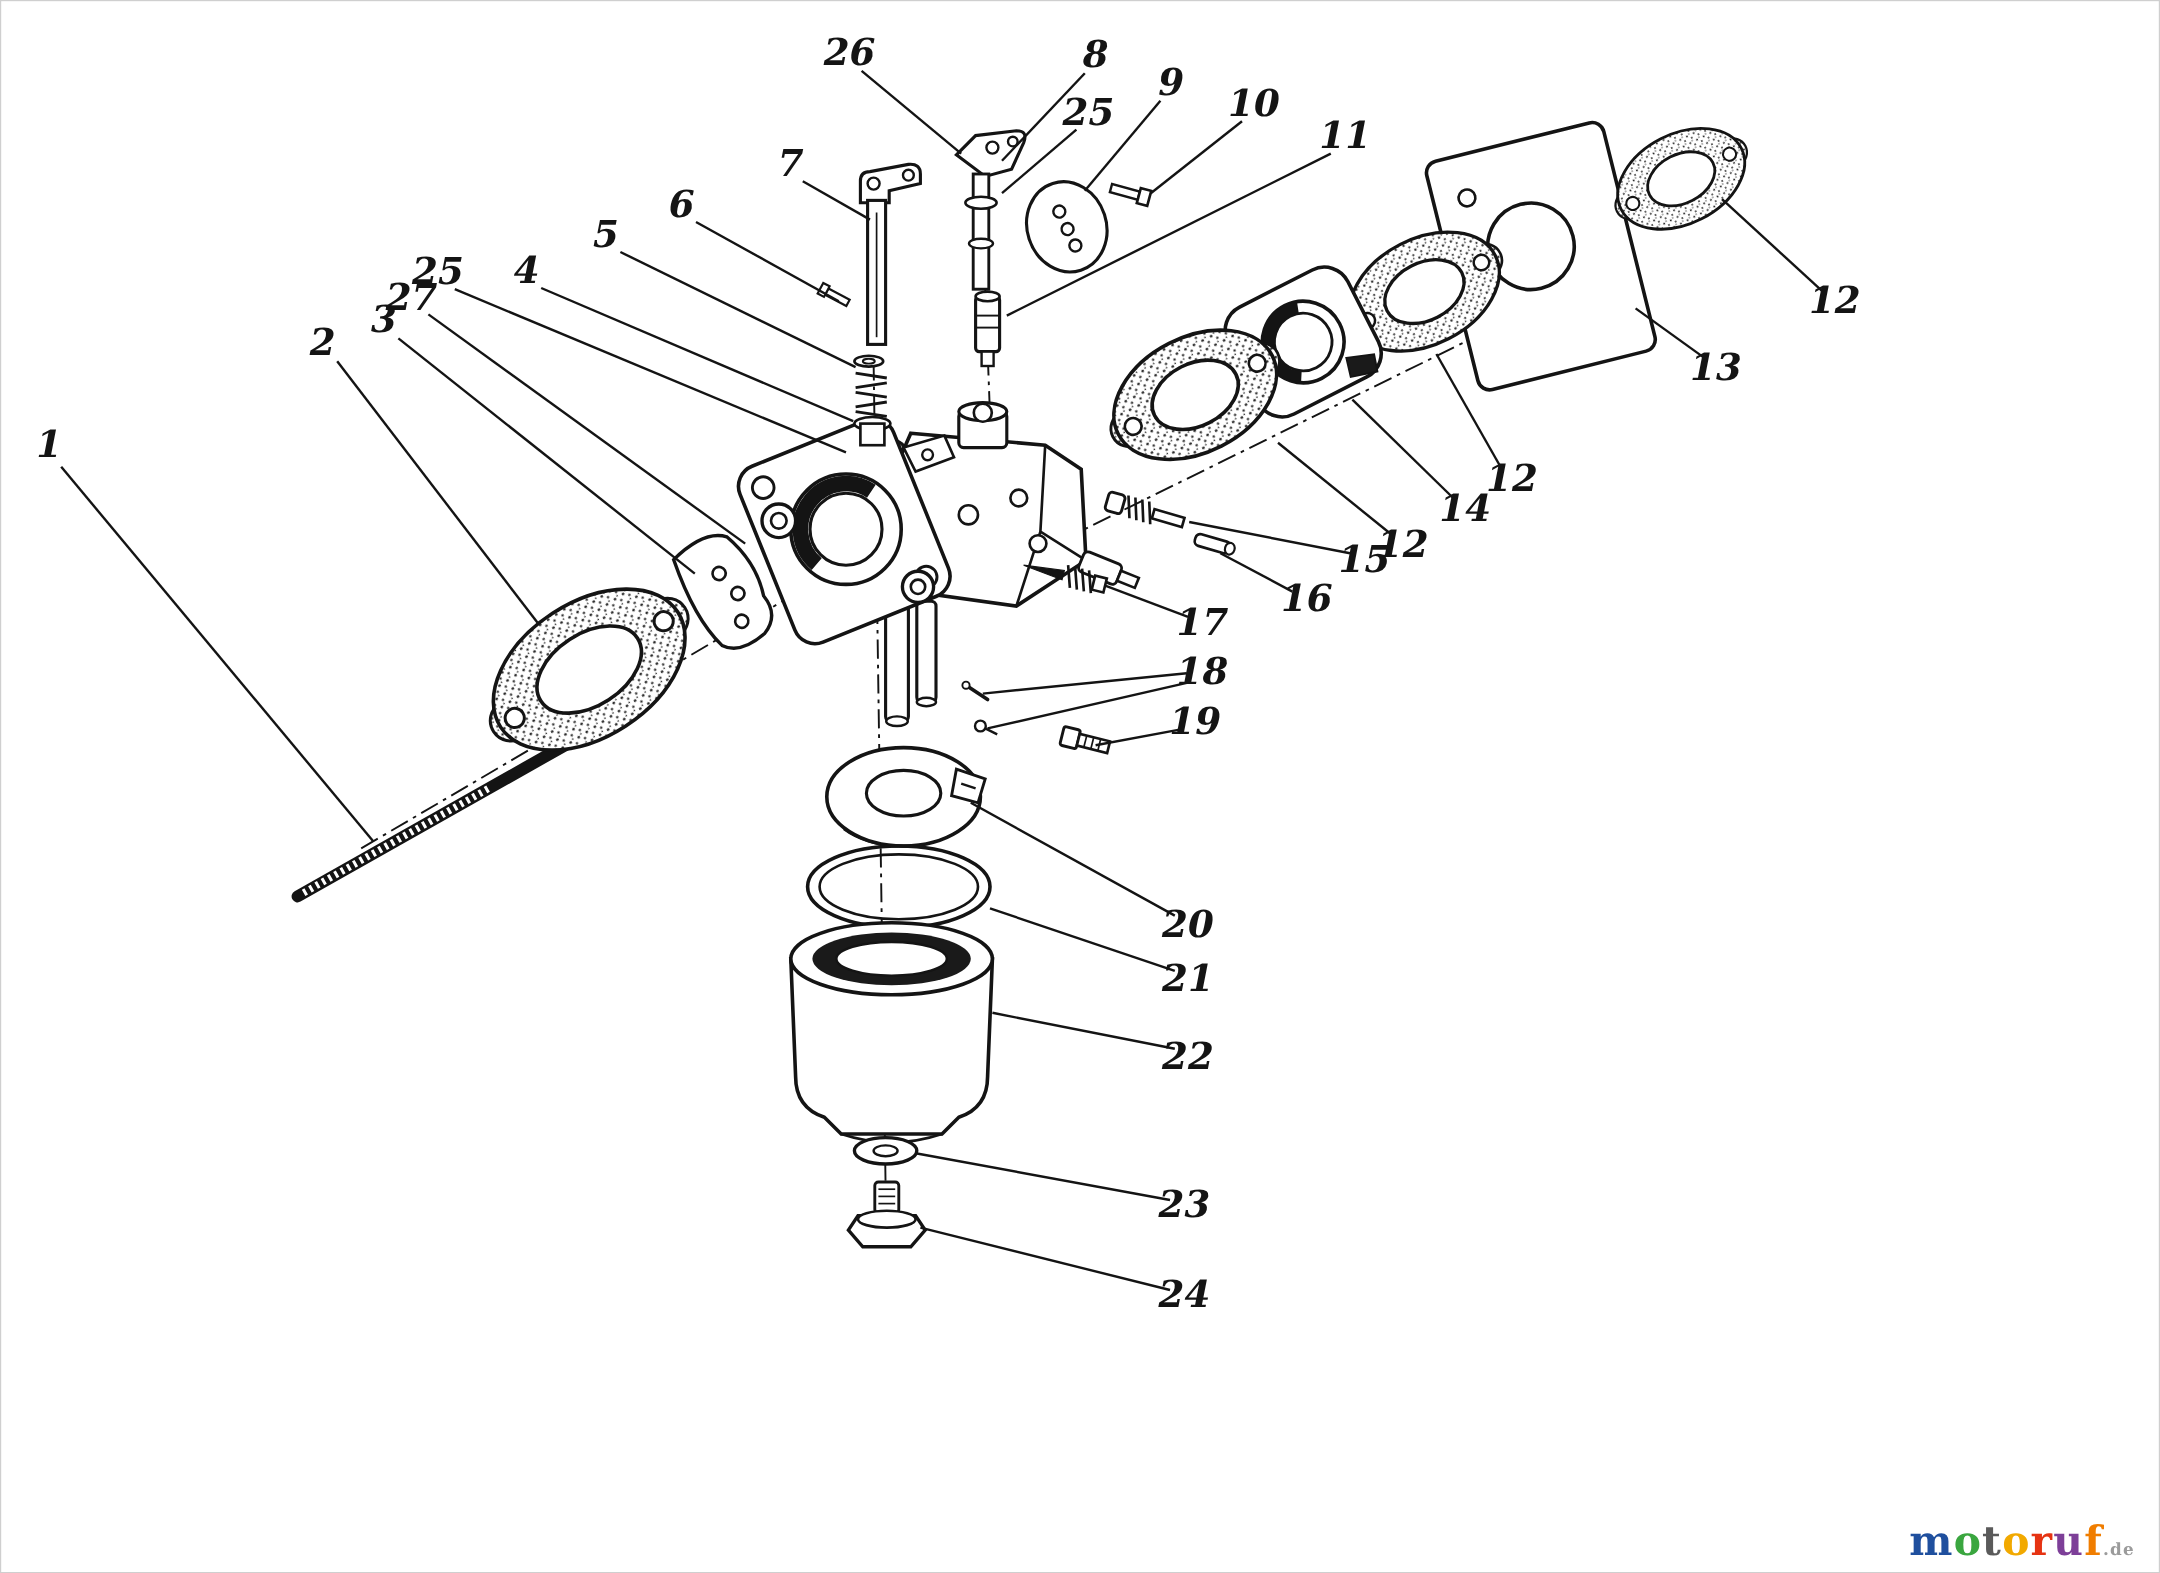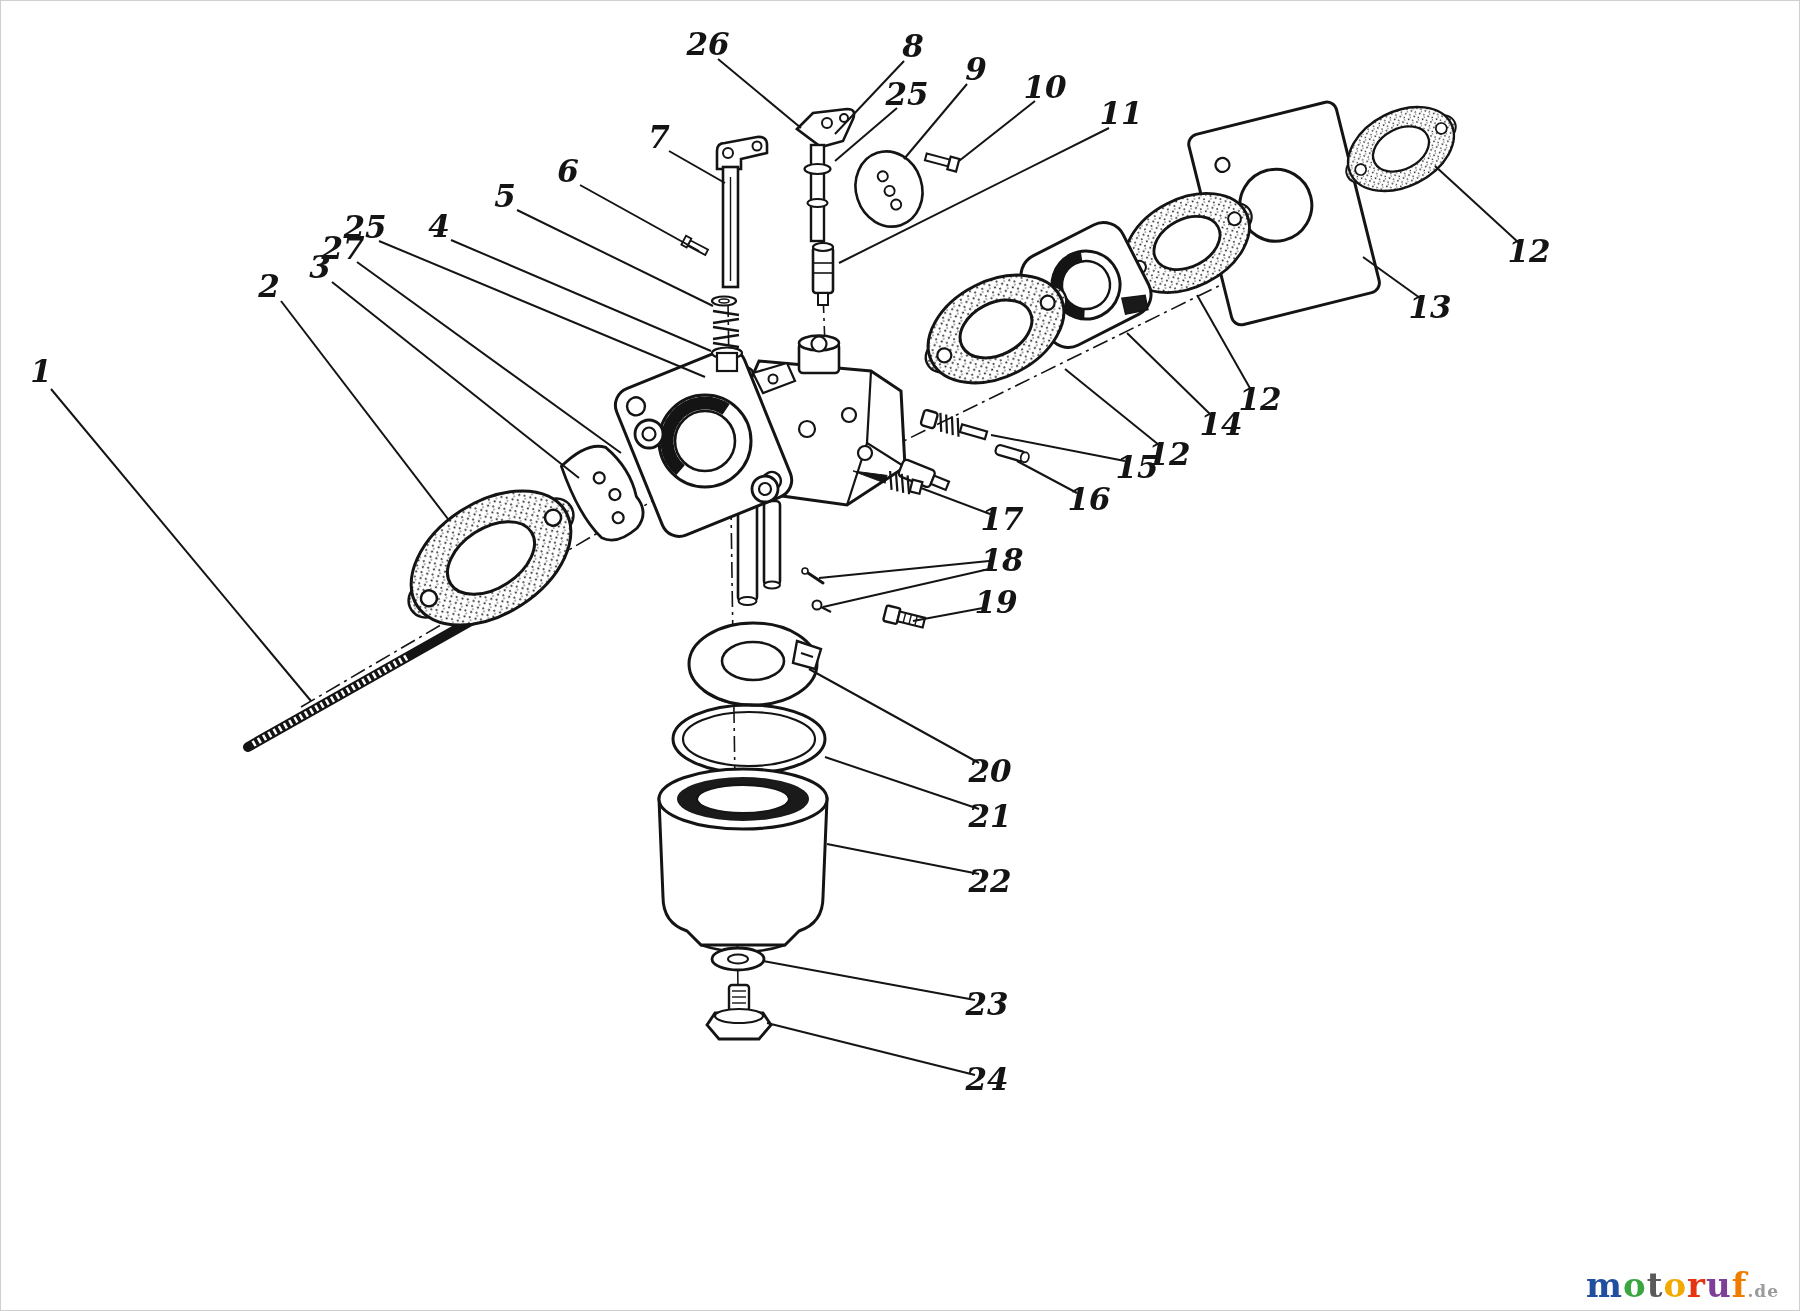--- a/index.html
+++ b/index.html
@@ -5,21 +5,21 @@
   html,body{margin:0;padding:0;background:#ffffff;}
   .stage{position:relative;width:1800px;height:1311px;background:#ffffff;
          border:1px solid #cfcfcf;box-sizing:border-box;overflow:hidden;
          font-family:"DejaVu Serif",serif;}
   .stage svg{position:absolute;left:0;top:0;}
   .callout{font-family:"DejaVu Serif",serif;font-style:italic;font-weight:bold;
            font-size:31px;fill:#141414;}
   .leader{stroke:#141414;stroke-width:2;fill:none;}
   .logo{position:absolute;right:20px;bottom:8px;font-weight:bold;font-size:34px;
         letter-spacing:1px;line-height:1;user-select:none;cursor:pointer;}
-  .logo .suffix{font-size:17px;font-weight:bold;}
+  .logo .suffix{font-size:14px;font-weight:bold;}
 </style>
 </head>
 <body>
 
 <div class="stage">
 
 <svg id="diagram" width="1800" height="1311" viewBox="0 0 1800 1311" xmlns="http://www.w3.org/2000/svg">
   <defs>
     <pattern id="speckle" width="8" height="8" patternUnits="userSpaceOnUse">
       <rect width="8" height="8" fill="#ffffff"></rect>

